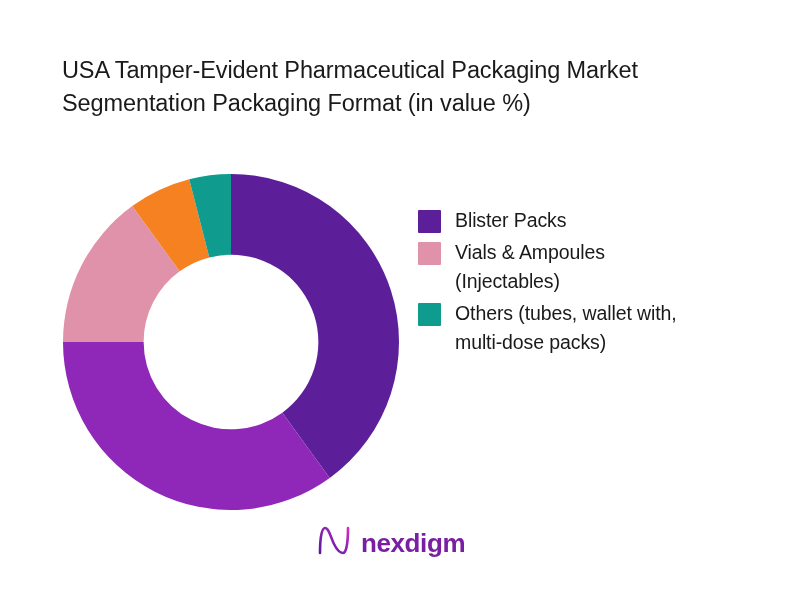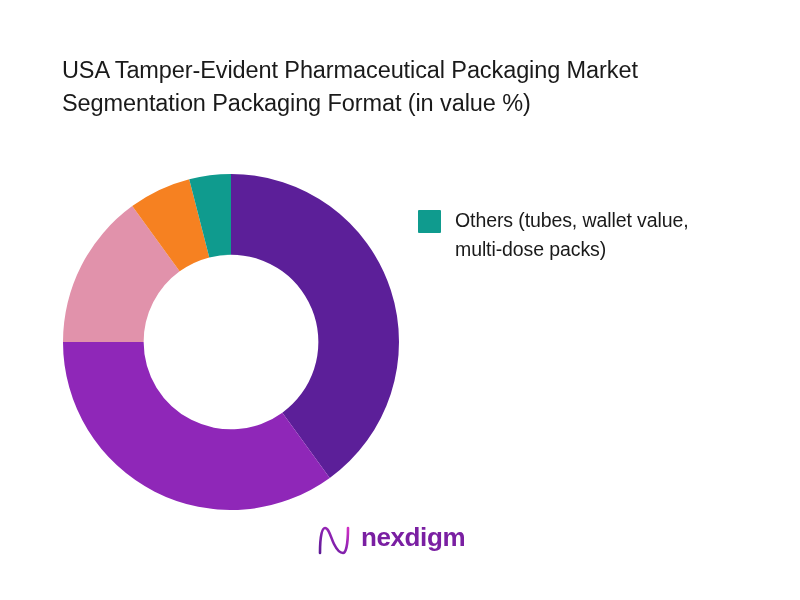--- a/index.html
+++ b/index.html
@@ -78,21 +78,21 @@
     letter-spacing: -0.1px;
     white-space: pre-line;
   }
 
   
   #logo {
     position: absolute;
     left: 316px;
     top: 524px;
     display: flex;
-    align-items: flex-start;
+    align-items: flex-end;
   }
   #logo-mark {
     width: 36px;
     height: 32px;
     margin-right: 9px;
     display: block;
   }
   #logo-text {
     font-size: 26px;
     color: #7a1fa2;
@@ -116,22 +116,31 @@
           <path d="M 266.75 303.91 A 168 168 0 0 1 0.00 168.00 L 80.64 168.00 A 87.36 87.36 0 0 0 219.35 238.68 Z" fill="#8f27b8"></path>
           <path d="M 0.00 168.00 A 168 168 0 0 1 69.25 32.09 L 116.65 97.32 A 87.36 87.36 0 0 0 80.64 168.00 Z" fill="#e192ab"></path>
           <path d="M 69.25 32.09 A 168 168 0 0 1 126.22 5.28 L 146.27 83.38 A 87.36 87.36 0 0 0 116.65 97.32 Z" fill="#f68121"></path>
           <path d="M 126.22 5.28 A 168 168 0 0 1 168.00 0.00 L 168.00 80.64 A 87.36 87.36 0 0 0 146.27 83.38 Z" fill="#0f9b8e"></path>
         </g>
     </svg>
   </div>
 
   <div id="legend">
       <div class="legend-row">
+        <span class="legend-swatch" style="background: rgb(92, 31, 153);"></span>
+        <span class="legend-label">Blister Packs</span>
+      </div>
+      <div class="legend-row">
+        <span class="legend-swatch" style="background: rgb(225, 146, 171);"></span>
+        <span class="legend-label">Vials &amp; Ampoules
+(Injectables)</span>
+      </div>
+      <div class="legend-row">
         <span class="legend-swatch" style="background: rgb(15, 155, 142);"></span>
-        <span class="legend-label">Others (tubes, wallet value,
+        <span class="legend-label">Others (tubes, wallet with,
 multi-dose packs)</span>
       </div>
     </div>
 
   <div id="logo">
     <svg id="logo-mark" viewBox="0 0 36 32">
       <defs>
         <linearGradient id="logoGrad" x1="0" y1="1" x2="1" y2="0">
           <stop offset="0%" stop-color="#5e1a96"></stop>
           <stop offset="55%" stop-color="#8d23b2"></stop>

